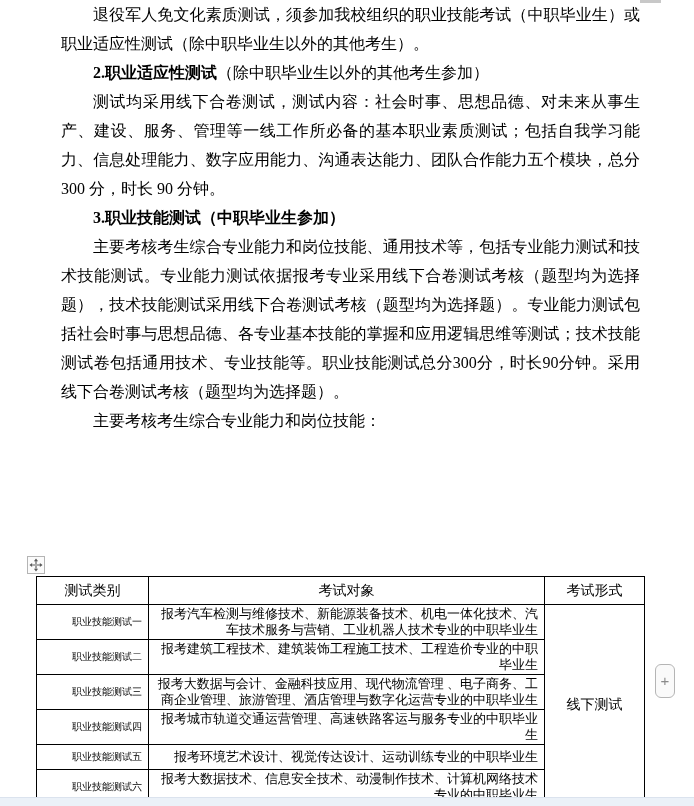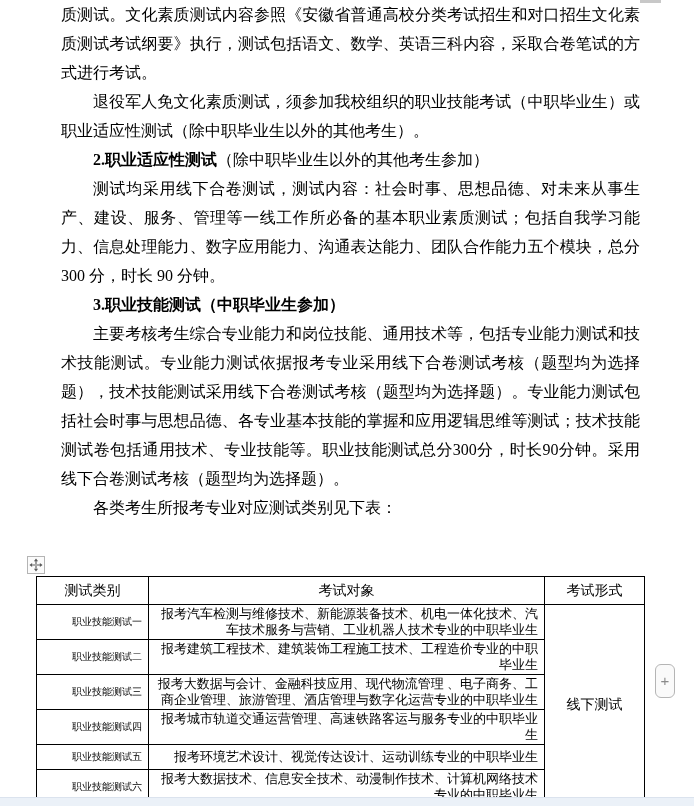--- a/index.html
+++ b/index.html
@@ -68,27 +68,26 @@
   }
 </style>
 </head>
 <body>
 
 <div class="page">
 
   <div class="scroll-frag"></div>
 
   <div class="textblock">
-    <p>质测试。文化素质测试内容参照《安徽省普通高校分类考试招生和对口招生文化素质测试考试纲要》执行，测试包括语文、数学、英语三科内容，采取合卷笔试的方式进行考试。</p>
     <p class="indent p2">退役军人免文化素质测试，须参加我校组织的职业技能考试（中职毕业生）或职业适应性测试（除中职毕业生以外的其他考生）。</p>
     <p class="indent"><span class="bold">2.职业适应性测试</span><span>（除中职毕业生以外的其他考生参加）</span></p>
     <p class="indent p4">测试均采用线下合卷测试，测试内容：社会时事、思想品德、对未来从事生产、建设、服务、管理等一线工作所必备的基本职业素质测试；包括自我学习能力、信息处理能力、数字应用能力、沟通表达能力、团队合作能力五个模块，总分 300 分，时长 90 分钟。</p>
     <p class="indent bold">3.职业技能测试（中职毕业生参加）</p>
     <p class="indent">主要考核考生综合专业能力和岗位技能、通用技术等，包括专业能力测试和技术技能测试。专业能力测试依据报考专业采用线下合卷测试考核（题型均为选择题），技术技能测试采用线下合卷测试考核（题型均为选择题）。专业能力测试包括社会时事与思想品德、各专业基本技能的掌握和应用逻辑思维等测试；技术技能测试卷包括通用技术、专业技能等。职业技能测试总分300分，时长90分钟。采用线下合卷测试考核（题型均为选择题）。</p>
-    <p class="indent p7">各类考生所报考专业对应测试类别见下表：</p>
+    <p class="indent p7">主要考核考生综合专业能力和岗位技能：</p>
   </div>
 
   <div class="move-handle">
     <span style="display:flex;">
       <svg width="14" height="14" viewBox="0 0 16 16" aria-hidden="true">
         <path d="M8 0.5 L10.4 3.6 L5.6 3.6 Z
                  M8 15.5 L10.4 12.4 L5.6 12.4 Z
                  M0.5 8 L3.6 5.6 L3.6 10.4 Z
                  M15.5 8 L12.4 5.6 L12.4 10.4 Z
                  M7.35 3.4 h1.3 v9.2 h-1.3 Z

